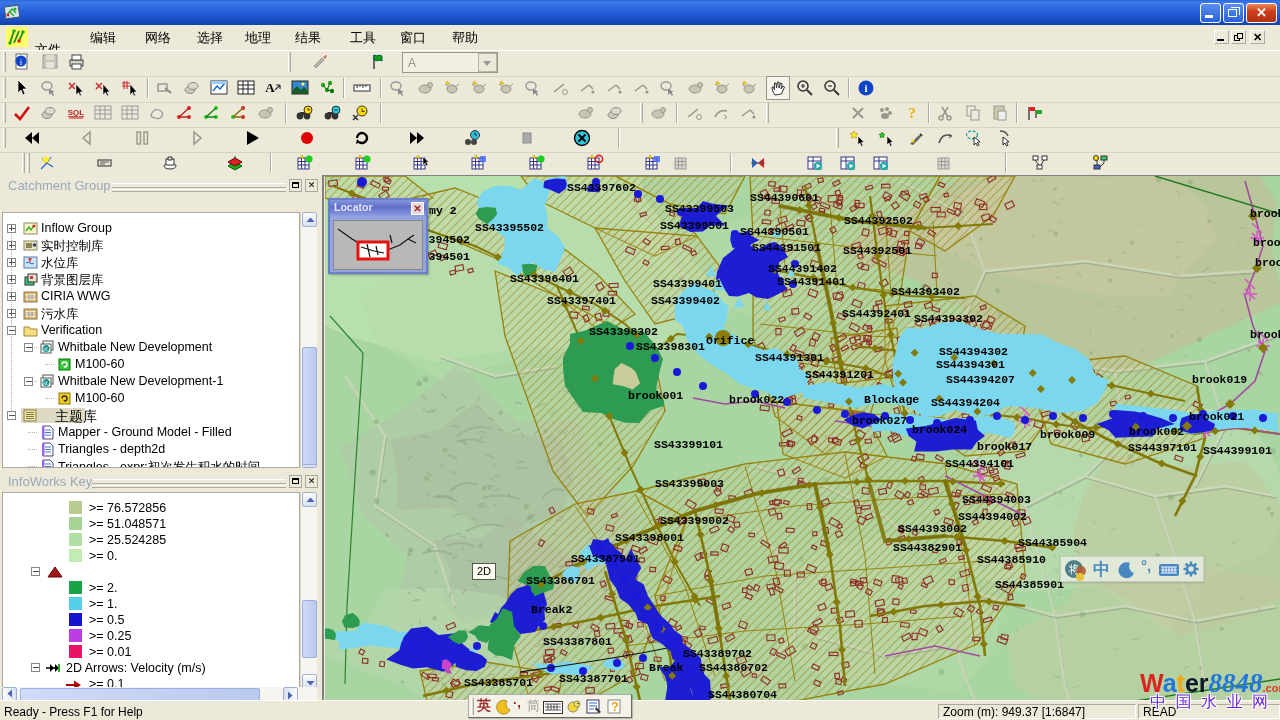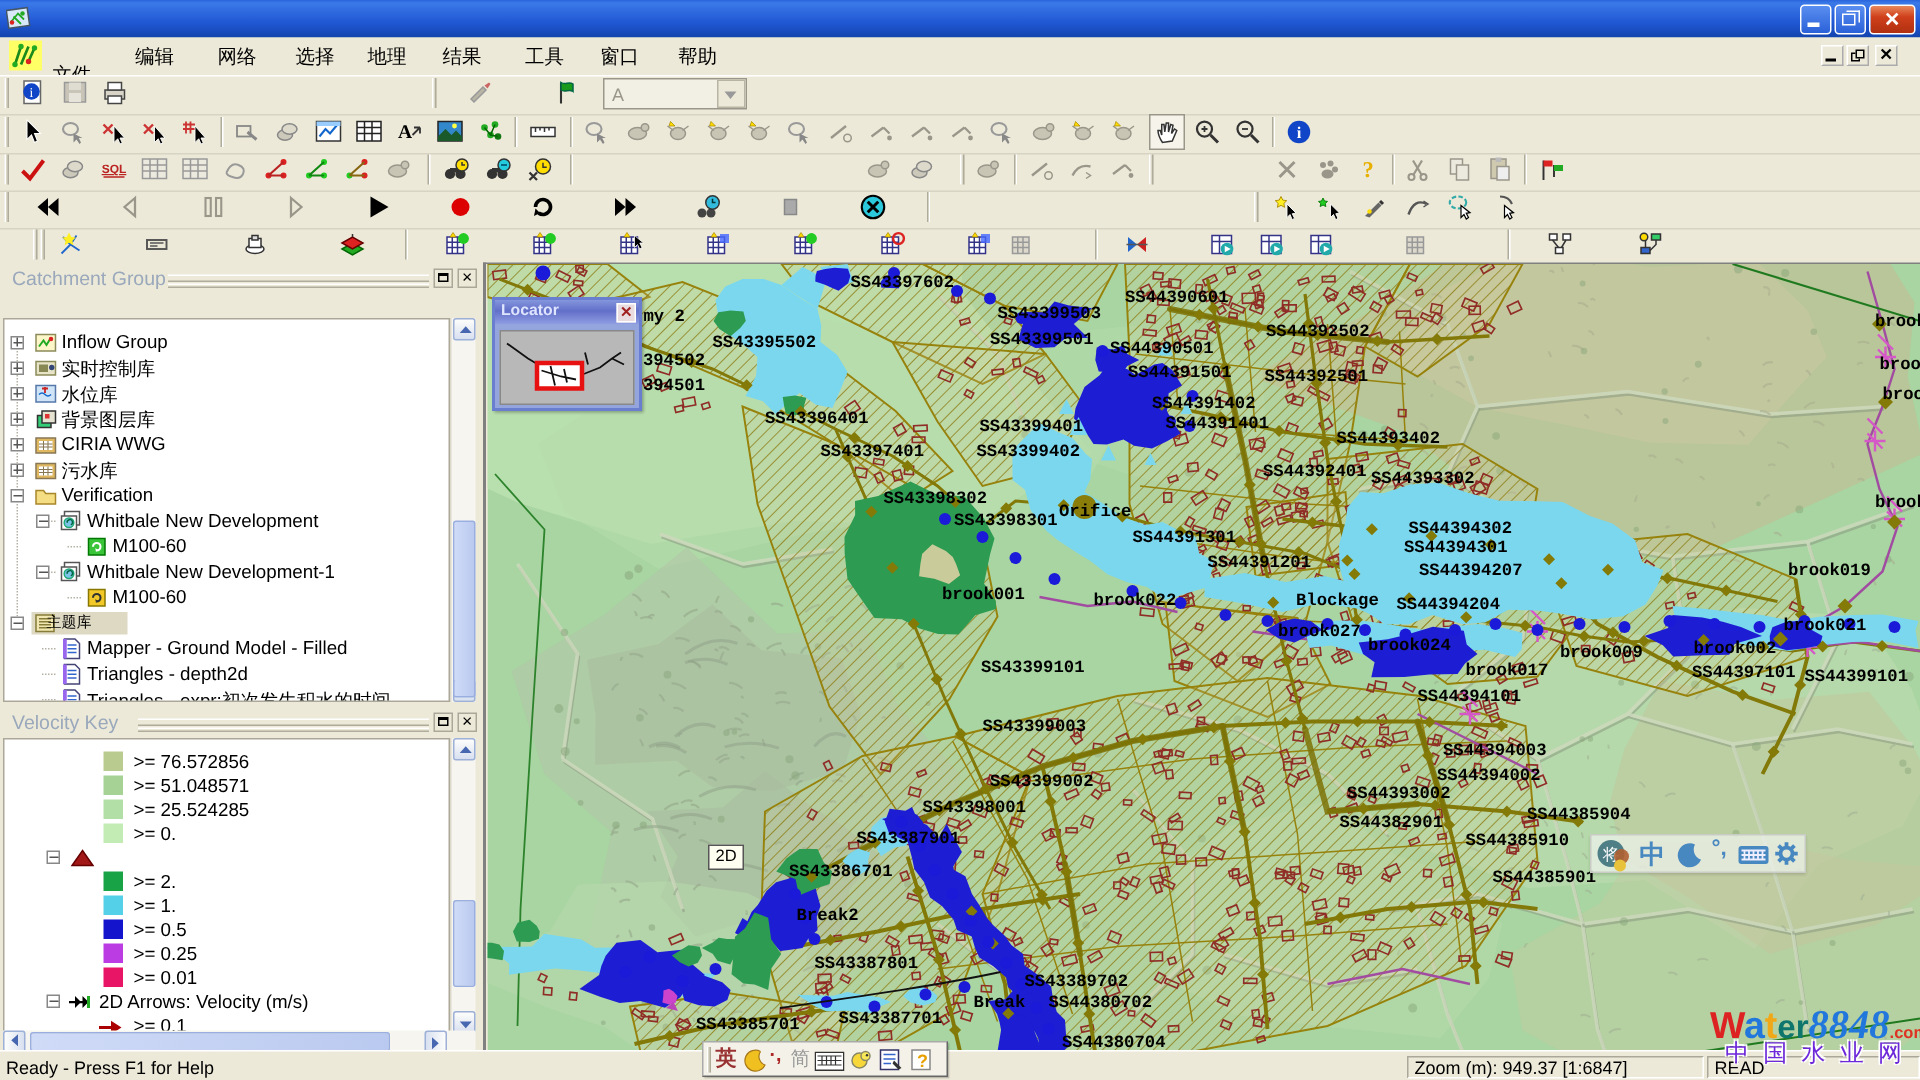--- a/index.html
+++ b/index.html
@@ -651,21 +651,21 @@
           <path d="M7,11 l1.5,-1.5 l-2,-1 z" fill="#333"></path>
         </svg>
         <div style="position:absolute;left:72px;top:178px;font-size:12.5px;white-space:nowrap">M100-60</div>
         <div class="pm" style="left:4px;top:198px"></div>
         <div style="position:absolute;left:5.5px;top:201.5px;width:6px;height:1.6px;background:#555"></div>
         <div style="position:absolute;left:18px;top:195px;width:64px;height:15px;background:#ded9c2"></div>
         <svg width="15" height="15" viewBox="0 0 15 15" style="position:absolute;left:20px;top:195px">
           <rect x="1" y="2" width="12" height="11" fill="#efe6b0" stroke="#877c3a"></rect>
           <path d="M3,4.5 h8 M3,6.5 h8 M3,8.5 h8 M3,10.5 h8" stroke="#877c3a" stroke-width="1"></path>
         </svg>
-        <div style="position:absolute;left:28px;top:195px;font-size:10px;white-space:nowrap">主题库</div>
+        <div style="position:absolute;left:52px;top:195px;font-size:14px;white-space:nowrap">主题库</div>
         <div style="position:absolute;left:25px;top:219px;width:9px;height:1px;border-top:1px dotted #b5b2a5"></div>
         <svg width="15" height="15" viewBox="0 0 15 15" style="position:absolute;left:37px;top:212px">
           <path d="M3,1 h7 l3,3 v10 h-10 z" fill="#fff" stroke="#447"></path>
           <path d="M5,5 h6 M5,7.5 h6 M5,10 h6" stroke="#36c" stroke-width="0.9"></path>
           <rect x="2" y="1" width="2.5" height="13" fill="#96e"></rect>
         </svg>
         <div style="position:absolute;left:55px;top:212px;font-size:12.5px;white-space:nowrap">Mapper - Ground Model - Filled</div>
         <div style="position:absolute;left:25px;top:236px;width:9px;height:1px;border-top:1px dotted #b5b2a5"></div>
         <svg width="15" height="15" viewBox="0 0 15 15" style="position:absolute;left:37px;top:229px">
           <path d="M3,1 h7 l3,3 v10 h-10 z" fill="#fff" stroke="#447"></path>
@@ -689,21 +689,21 @@
         </svg></div>
       <div class="sbtn" style="bottom:0"><svg width="15" height="15">
           <path d="M7.5,10.5 l4,-4.5 h-8 z" fill="#4767b0"></path>
         </svg></div>
       <div class="sthumb" style="top:135px;height:118px"></div>
     </div>
 </div>
 
 <div style="position:absolute;left:0;top:470px;width:322px;height:230px;background:#ece9d8">
   <div class="panelhdr" style="top:3px">
-      <span style="position:absolute;left:8px;top:1px">Velocity Key</span>
+      <span style="position:absolute;left:8px;top:1px">InfoWorks Key</span>
     <div class="hgrip" style="left:92px;right:36px"></div>
       <div class="hgrip2" style="left:92px;right:36px"></div>
     <div class="phbtn" style="right:20px">
         <div style="width:7px;height:6px;border:1px solid #000;border-top-width:2px;margin:2px auto 0"></div>
       </div>
     <div class="phbtn" style="right:4px">✕</div>
   </div>
   <div style="position:absolute;left:2px;top:22px;width:298px;height:197px;background:#fff;border:1px solid #aca899;overflow:hidden">
     <div style="position:absolute;left:66px;top:8px;width:13px;height:13px;background:#b9cb8e"></div>
       <div style="position:absolute;left:86px;top:8px;font-size:12.5px;white-space:nowrap">&gt;= 76.572856</div>
@@ -2159,21 +2159,21 @@
         <circle cx="9" cy="9" r="4" fill="none" stroke="#4888c0" stroke-width="2.5"></circle>
         <g stroke="#4888c0" stroke-width="2.5">
           <path d="M9,1.5 v3 M9,13.5 v3 M1.5,9 h3 M13.5,9 h3 M3.7,3.7 l2.1,2.1 M12.2,12.2 l2.1,2.1 M14.3,3.7 l-2.1,2.1 M5.8,12.2 l-2.1,2.1"></path>
         </g>
       </svg>
   </div>
 
 </div>
 
 <div style="position:absolute;left:1140px;top:668px;font-weight:bold;white-space:nowrap;z-index:30">
-  <span style="font-size:25px;color:#dd2222">W</span><span style="font-size:25px;color:#2277dd">a</span><span style="font-size:25px;color:#f0a818">t</span><span style="font-size:22px;color:#0f766e">er</span><span style="font-size:27px;color:#2277dd;font-family:'Liberation Serif',serif;font-style:italic">8848</span><span style="font-size:11px;color:#dd3322">.com</span>
+  <span style="font-size:25px;color:#dd2222">W</span><span style="font-size:25px;color:#2277dd">a</span><span style="font-size:25px;color:#f0a818">t</span><span style="font-size:25px;color:#0f172a">er</span><span style="font-size:27px;color:#2277dd;font-family:'Liberation Serif',serif;font-style:italic">8848</span><span style="font-size:11px;color:#dd3322">.com</span>
 </div>
 <div style="position:absolute;left:1150px;top:692px;font-size:16px;font-weight:normal;color:#6d28d9;letter-spacing:9.5px;white-space:nowrap;z-index:30;text-shadow:-1px -1px 0 #fff,1px -1px 0 #fff,-1px 1px 0 #fff,1px 1px 0 #fff">中国水业网</div>
 
 <div style="position:absolute;left:0;top:700px;width:1280px;height:32px;background:#ece9d8;border-top:1px solid #fff">
   <div style="position:absolute;left:4px;top:4px;font-size:12px;color:#000">Ready - Press F1 for Help</div>
   <div class="sfield" style="left:938px;width:198px">Zoom (m): 949.37 [1:6847]</div>
   <div class="sfield" style="left:1138px;width:142px">READ</div>
 </div>
 
 <div style="position:absolute;left:468px;top:694px;width:164px;height:24px;background:#f4f2e8;border:1px solid #aaa;border-right-color:#666;border-bottom-color:#666;box-shadow:1px 1px 1px rgba(0,0,0,0.2)">

